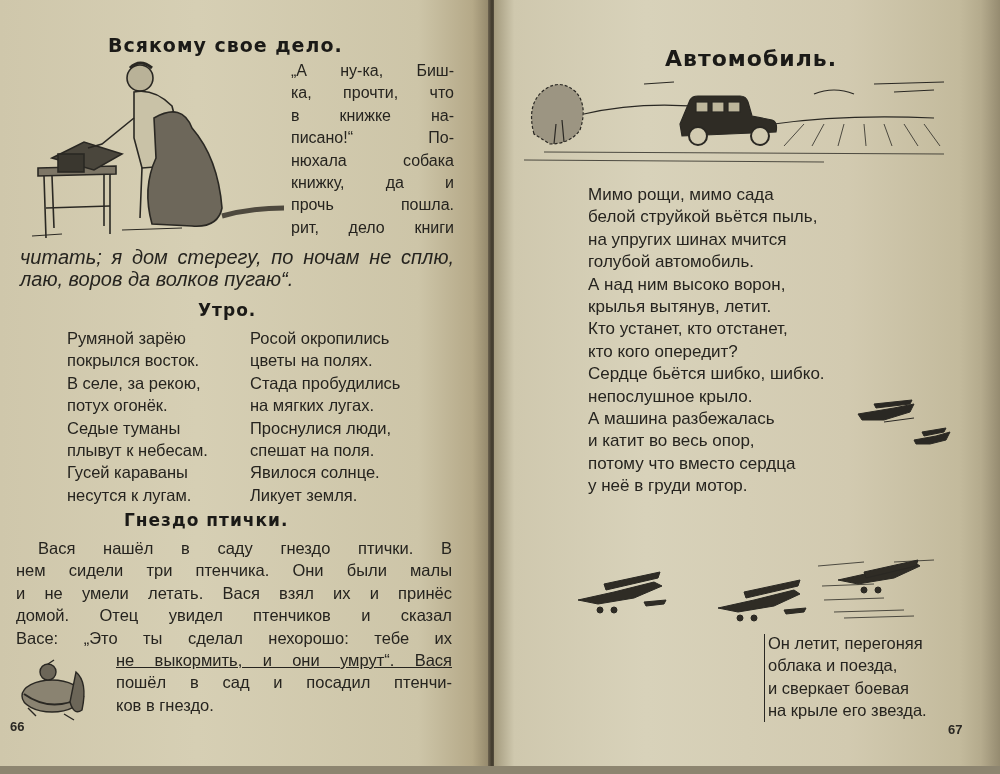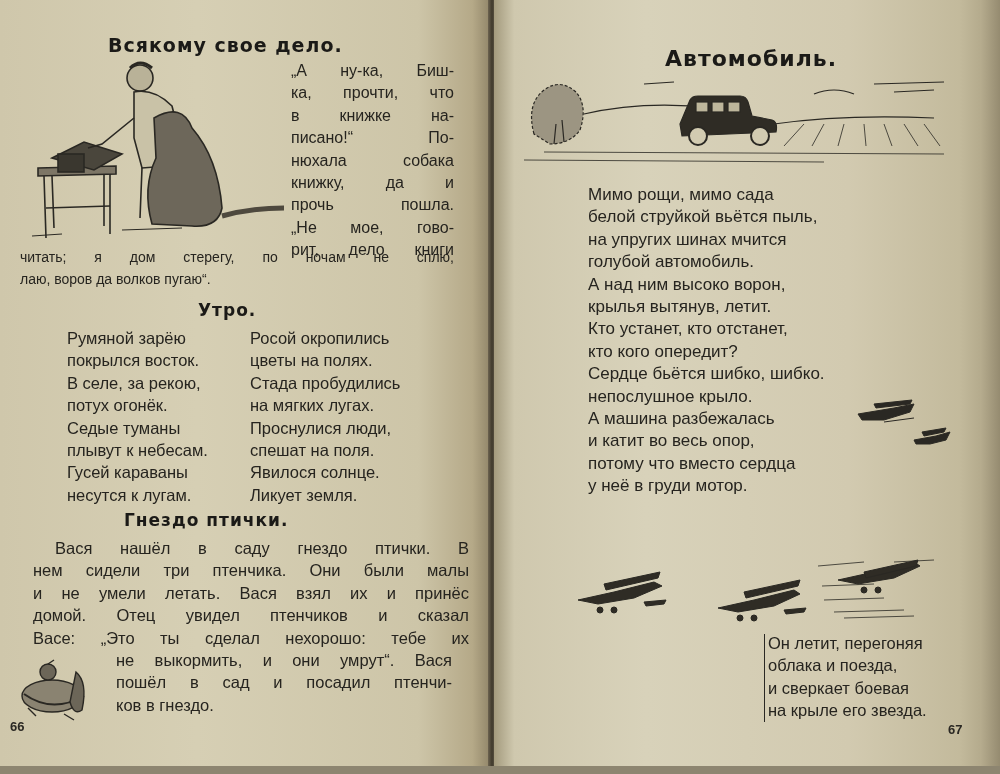--- a/index.html
+++ b/index.html
@@ -80,25 +80,24 @@
   </svg>
 
   <div class="txt j" style="left:291px;top:60px;width:163px;font-size:16px;">
     <div>„А ну-ка, Биш-</div>
     <div>ка, прочти, что</div>
     <div>в книжке на-</div>
     <div>писано!“ По-</div>
     <div>нюхала собака</div>
     <div>книжку, да и</div>
     <div>прочь пошла.</div>
-    <div>„Не мое, гово-</div>
     <div>рит, дело книги</div>
   </div>
 
-  <div class="txt" style="left:20px;top:246px;font-size:14px;">
+  <div class="txt" style="left:20px;top:246px;font-size:20px;font-style:italic;">
     <div class="j" style="width:434px;">читать; я дом стерегу, по ночам не сплю,</div>
     <div>лаю, воров да волков пугаю“.</div>
   </div>
 
   <div class="title" style="left:198px;top:300px;font-size:17px;">Утро.</div>
 
   <div class="txt" style="left:20px;top:327px;margin-left:47px;">
     <div>Румяной зарёю</div>
     <div>покрылся восток.</div>
     <div>В селе, за рекою,</div>
@@ -115,41 +114,41 @@
     <div>Стада пробудились</div>
     <div>на мягких лугах.</div>
     <div>Проснулися люди,</div>
     <div>спешат на поля.</div>
     <div>Явилося солнце.</div>
     <div>Ликует земля.</div>
   </div>
 
   <div class="title" style="left:124px;top:510px;font-size:17px;">Гнездо птички.</div>
 
-  <div class="txt" style="left:16px;top:537px;font-size:16.5px;margin-left:17px;">
+  <div class="txt" style="left:16px;top:537px;font-size:16.5px;">
     <div class="j" style="width:436px;padding-left:22px;box-sizing:border-box;">Вася нашёл в саду гнездо птички. В</div>
     <div class="j" style="width:436px;">нем сидели три птенчика. Они были малы</div>
     <div class="j" style="width:436px;">и не умели летать. Вася взял их и принёс</div>
     <div class="j" style="width:436px;">домой. Отец увидел птенчиков и сказал</div>
     <div class="j" style="width:436px;">Васе: „Это ты сделал нехорошо: тебе их</div>
   </div>
 
   <svg class="illus" style="left:14px;top:656px;" width="82" height="66" viewBox="0 0 82 66">
     <g stroke="#2a2823" stroke-width="1.4" fill="none">
       <ellipse cx="38" cy="40" rx="30" ry="16" fill="#8a8371"></ellipse>
       <path d="M10 38 Q38 58 70 40" stroke-width="2"></path>
       <circle cx="34" cy="16" r="8" fill="#6c6658"></circle>
       <path d="M34 8 L40 4"></path>
       <path d="M62 16 Q74 26 68 54 Q60 60 56 46 Z" fill="#6c6658"></path>
       <path d="M14 52 L22 60 M50 58 L60 64"></path>
     </g>
   </svg>
 
   <div class="txt" style="left:116px;top:649px;font-size:16.5px;">
-    <div class="j" style="width:336px;">не выкормить, и они умрут“. Вася</div>
+    <div class="j" style="width:336px;text-decoration:underline;">не выкормить, и они умрут“. Вася</div>
     <div class="j" style="width:336px;">пошёл в сад и посадил птенчи-</div>
     <div>ков в гнездо.</div>
   </div>
 
   <div class="pagenum" style="left:10px;top:719px;">66</div>
 </div>
 
 <div class="spine"></div>
 
 <div class="page page-right">

